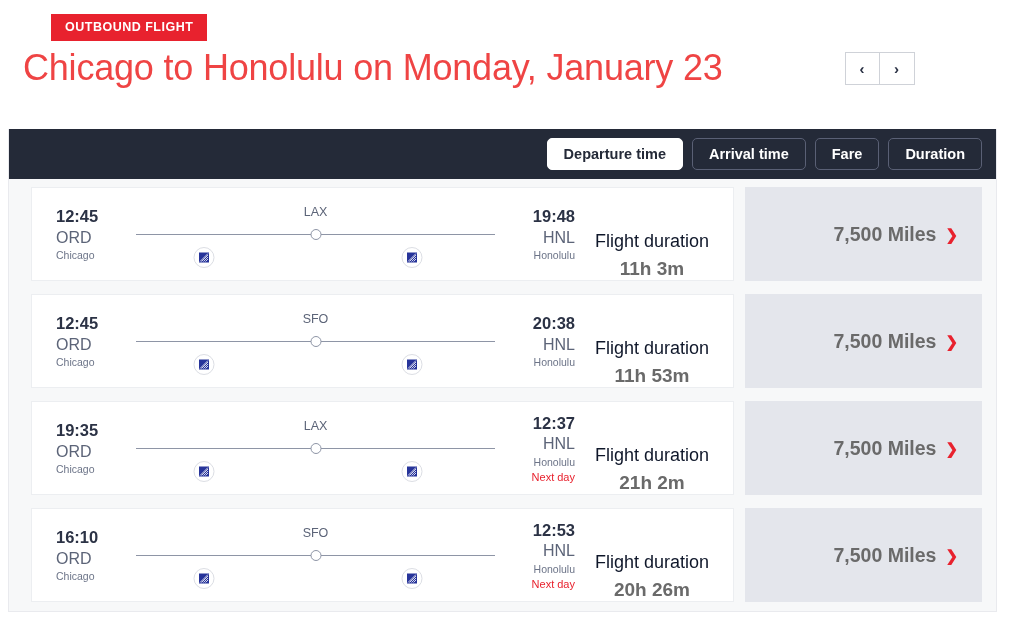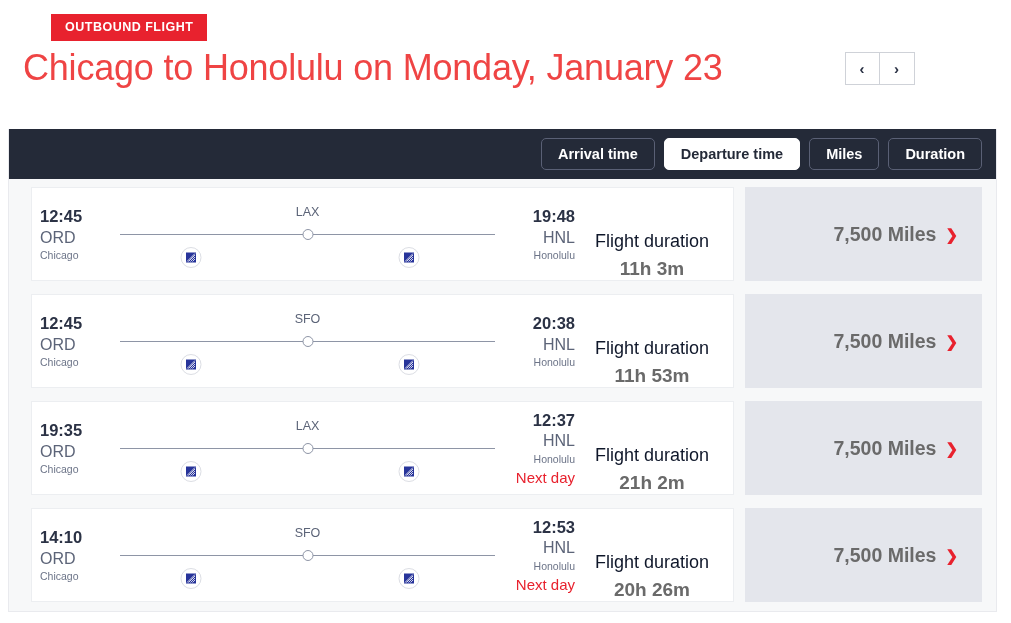--- a/index.html
+++ b/index.html
@@ -123,40 +123,40 @@
     display: flex;
     align-items: center;
     position: relative;
   }
 
   .endpoint {
     width: 72px;
     flex: none;
     padding-top: 2px;
   }
-  .endpoint.dep { margin-left: 8px; text-align: left; }
+  .endpoint.dep { margin-left: 24px; text-align: left; }
   .endpoint.arr { text-align: right; margin-right: 2px; }
   .ep-time {
     font-size: 16.5px;
     font-weight: bold;
     color: #2b3245;
     line-height: 1.28;
   }
   .ep-code {
     font-size: 16px;
     color: #5c6478;
     line-height: 1.3;
   }
   .ep-city {
     font-size: 10.5px;
     color: #6c7488;
     line-height: 1.45;
   }
   .ep-nextday {
-    font-size: 15px;
+    font-size: 11px;
     color: #e8222e;
     line-height: 1.4;
   }
 
   
   .route {
     flex: 1 1 auto;
     position: relative;
     height: 94px;
     margin: 0 8px;
@@ -265,23 +265,23 @@
     <div class="nav-buttons">
       <button class="nav-btn">‹</button>
       <button class="nav-btn">›</button>
     </div>
   </div>
 </div>
 
 <div class="results">
 
   <div class="sort-bar">
+    <button class="sort-btn active">Departure time</button>
     <button class="sort-btn">Arrival time</button>
-    <button class="sort-btn active">Departure time</button>
-    <button class="sort-btn">Miles</button>
+    <button class="sort-btn">Fare</button>
     <button class="sort-btn">Duration</button>
   </div>
 
   <div class="rows">
 
     <div class="flight-row">
       <div class="itinerary">
         <div class="endpoint dep">
           <div class="ep-time">12:45</div>
           <div class="ep-code">ORD</div>
@@ -403,21 +403,21 @@
       </div>
       <div class="miles-panel">
         <span class="miles-text">7,500 Miles</span>
         <span class="miles-chevron">❯</span>
       </div>
     </div>
 
     <div class="flight-row">
       <div class="itinerary">
         <div class="endpoint dep">
-          <div class="ep-time">14:10</div>
+          <div class="ep-time">16:10</div>
           <div class="ep-code">ORD</div>
           <div class="ep-city">Chicago</div>
         </div>
         <div class="route">
           <div class="route-stop-label">SFO</div>
           <div class="route-line"></div>
           <div class="route-dot"></div>
           <div class="leg-logos">
             <div class="logo-ph leg1">
               <svg width="11" height="11" viewBox="0 0 11 11">

